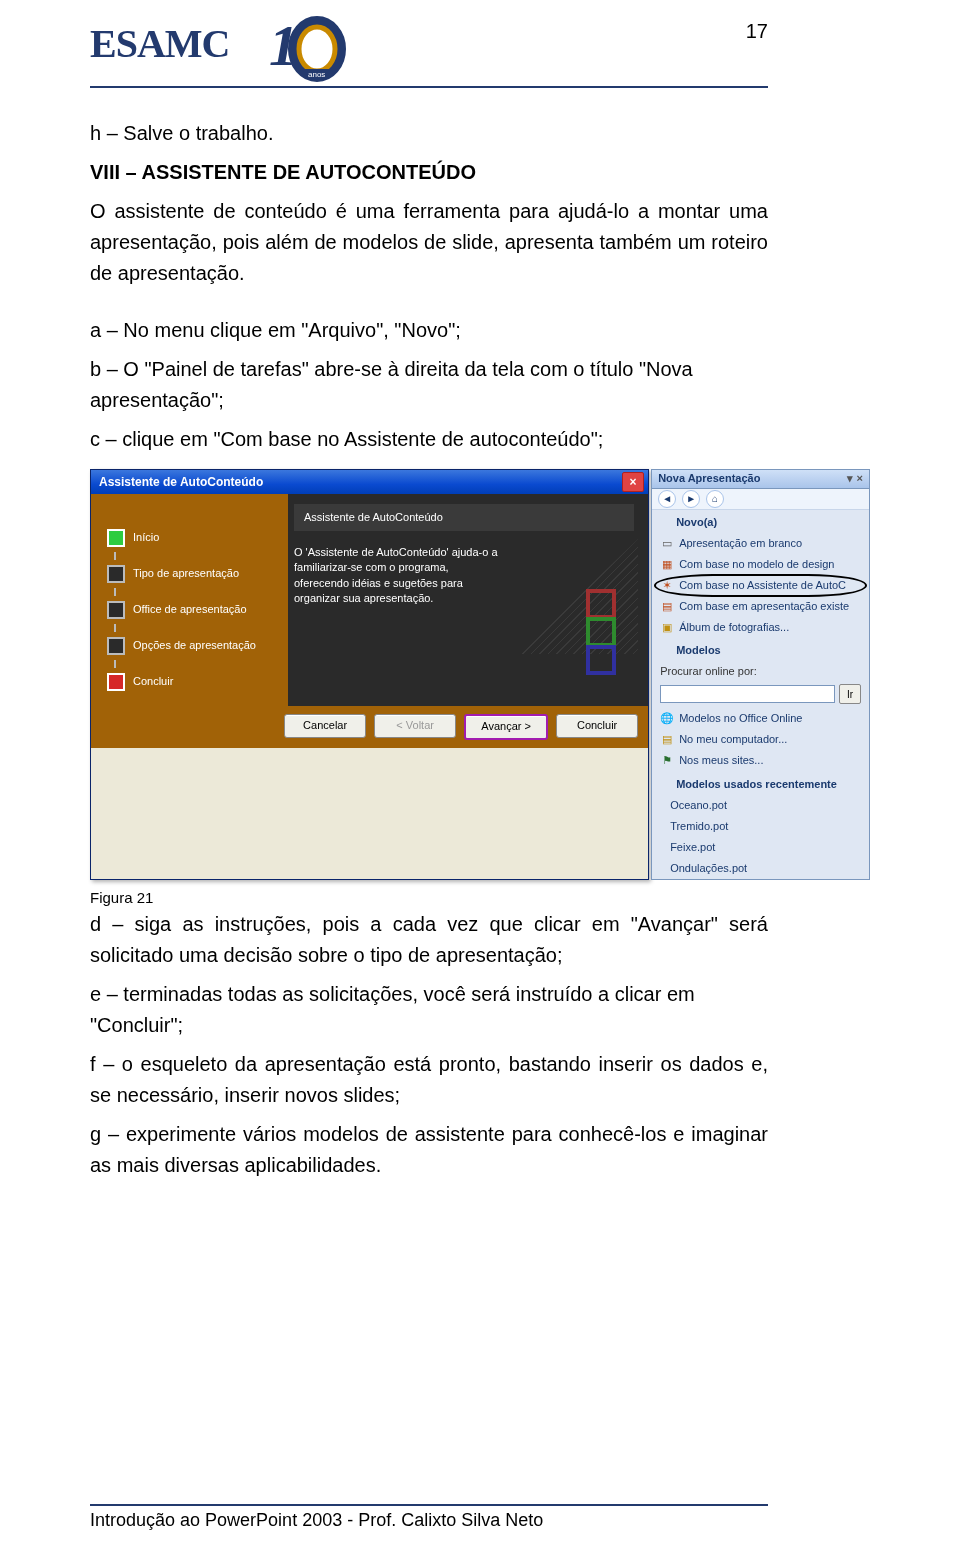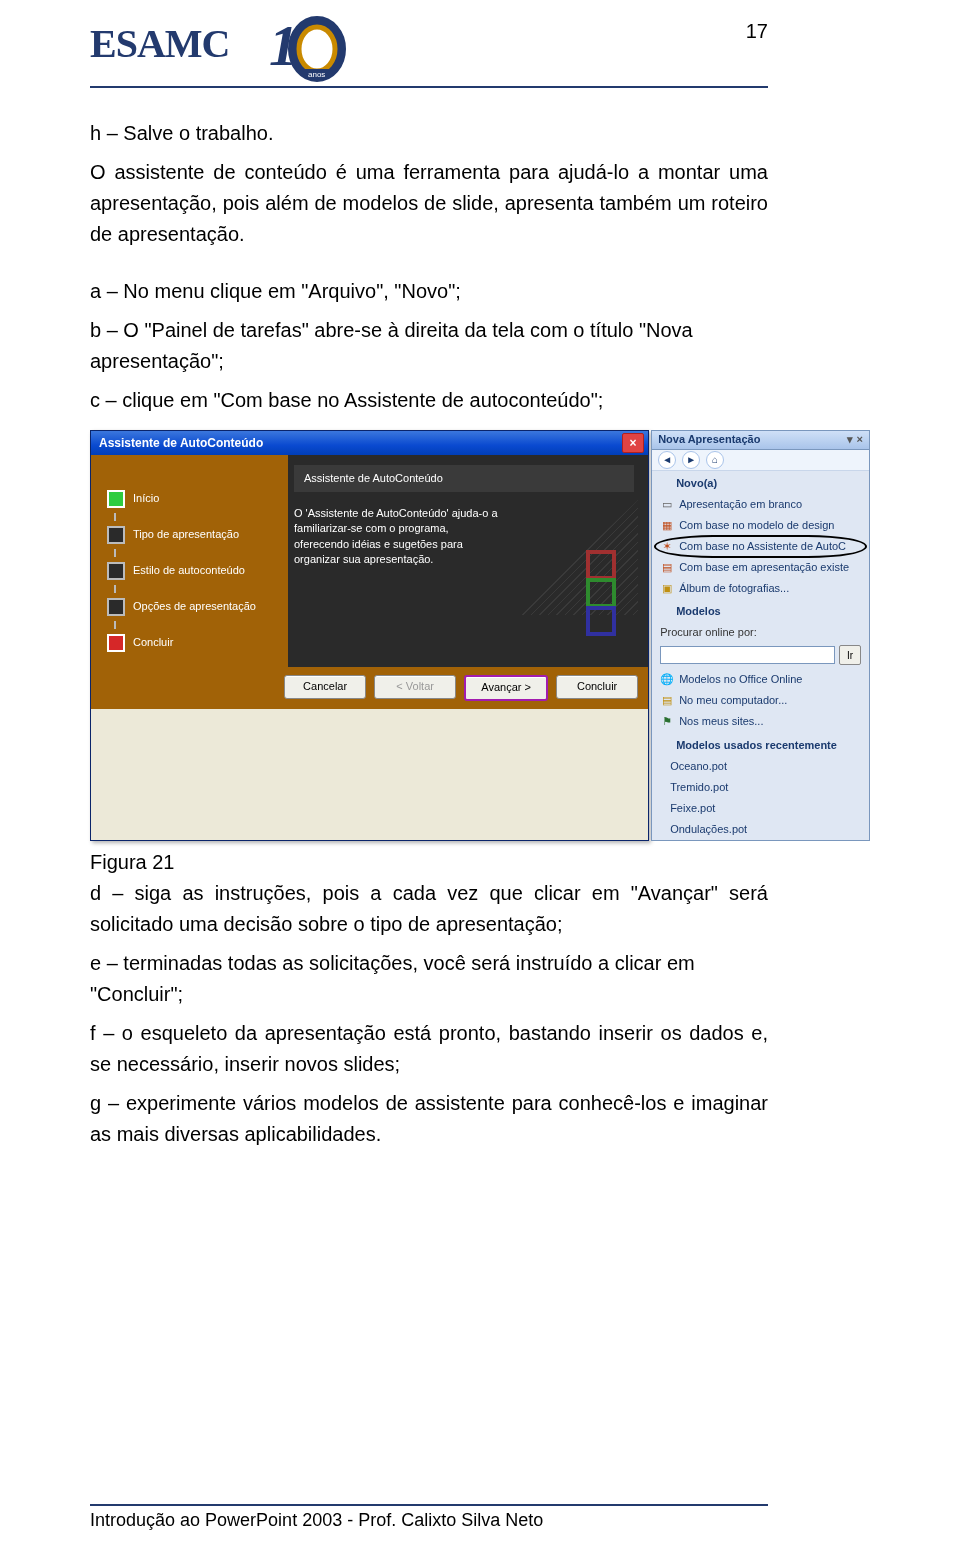--- a/index.html
+++ b/index.html
@@ -263,21 +263,21 @@
     background:#fff; font-size:11px; padding:0 3px;
   }
   .tp-search-row .go{
     width:20px;height:18px;border:1px solid #888;
     background:#f0f0ea;border-radius:2px;font-size:10px;
     display:flex;align-items:center;justify-content:center;
   }
   .tp-recent .tp-item { color:#1a3a6e; padding-left:18px; }
 
   .caption {
-    font-size: 20px;
+    font-size: 15px;
     margin-top: 6px;
   }
 
   .footer {
     position: absolute;
     bottom: 24px;
     left: 90px;
     right: 90px;
   }
   .footer hr {
@@ -311,20 +311,21 @@
         <text x="41" y="62" font-size="8" fill="#fff" font-family="Arial">anos</text>
       </svg>
     </div>
     <div class="pagenum">17</div>
   </div>
   <hr class="hr1">
 
   <div class="content">
     <p>h – Salve o trabalho.</p>
 
+    <p class="section-title">VIII – ASSISTENTE DE AUTOCONTEÚDO</p>
 
     <p style="text-align:justify; margin-bottom:26px;">O assistente de conteúdo é uma ferramenta para ajudá-lo a montar uma apresentação, pois além de modelos de slide, apresenta também um roteiro de apresentação.</p>
 
     <p>a – No menu clique em "Arquivo", "Novo";</p>
     <p>b – O "Painel de tarefas" abre-se à direita da tela com o título "Nova apresentação";</p>
     <p>c – clique em "Com base no Assistente de autoconteúdo";</p>
 
     <div class="shot">
 
       <div class="wizard">
@@ -339,21 +340,21 @@
                 <span>Início</span>
               </div>
             <div class="wiz-conn"></div>
             <div class="wiz-row">
                 <span class="wiz-box empty"></span>
                 <span>Tipo de apresentação</span>
               </div>
             <div class="wiz-conn"></div>
             <div class="wiz-row">
                 <span class="wiz-box empty"></span>
-                <span>Estilo de autoconteúdo</span>
+                <span>Office de apresentação</span>
               </div>
             <div class="wiz-conn"></div>
             <div class="wiz-row">
                 <span class="wiz-box empty"></span>
                 <span>Opções de apresentação</span>
               </div>
             <div class="wiz-conn"></div>
             <div class="wiz-row">
                 <span class="wiz-box red"></span>
                 <span>Concluir</span>

